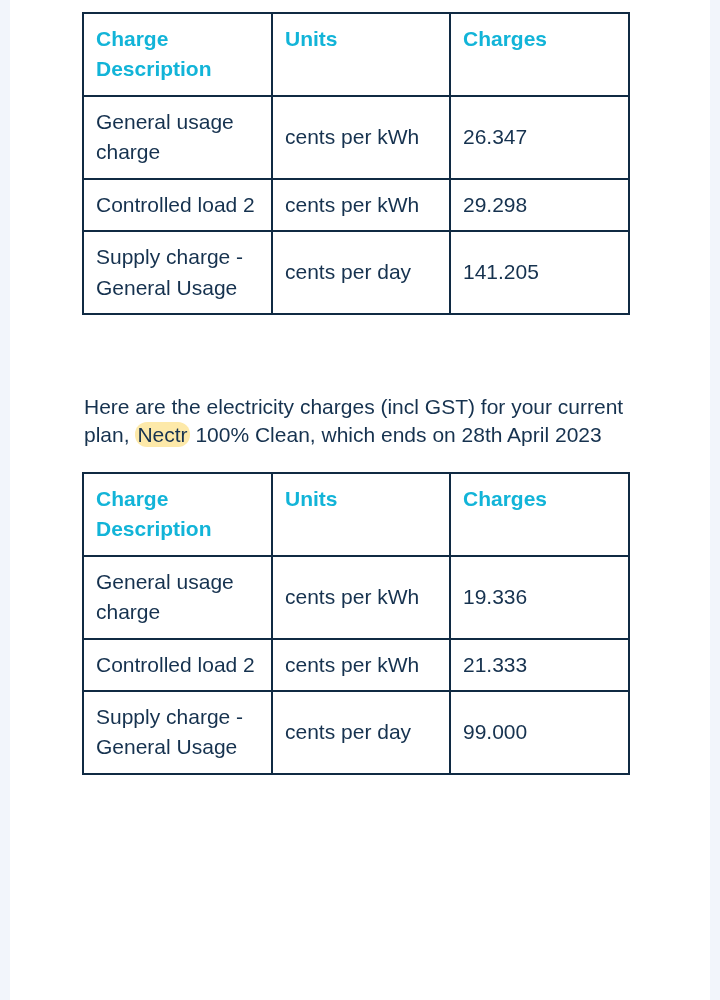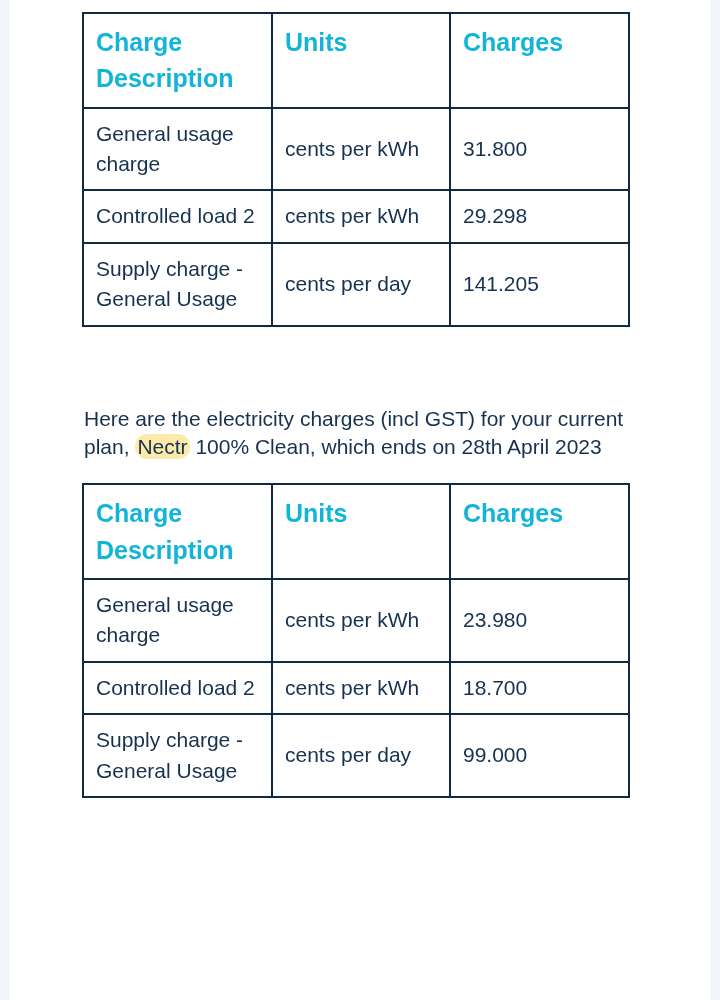--- a/index.html
+++ b/index.html
@@ -56,21 +56,21 @@
     text-align: left;
     font-size: 21px;
     line-height: 1.45;
     color: #16324f;
     font-weight: normal;
   }
   table.charges th {
     color: #12b4d8;
     font-weight: bold;
     vertical-align: top;
-    font-size: 25px;
+    font-size: 21px;
   }
   col.c1 { width: 189px; }
   col.c2 { width: 178px; }
   col.c3 { width: 179px; }
   .spacer-top { height: 12px; }
   .paragraph {
     font-size: 21px;
     line-height: 1.35;
     color: #16324f;
     margin: 0;
@@ -105,21 +105,21 @@
         <tr>
           <th>Charge Description</th>
           <th>Units</th>
           <th>Charges</th>
         </tr>
       </thead>
       <tbody>
         <tr>
           <td>General usage charge</td>
           <td>cents per kWh</td>
-          <td>31.800</td>
+          <td>26.347</td>
         </tr>
         <tr>
           <td>Controlled load 2</td>
           <td>cents per kWh</td>
           <td>29.298</td>
         </tr>
         <tr>
           <td>Supply charge - General Usage</td>
           <td>cents per day</td>
           <td>141.205</td>
@@ -143,26 +143,26 @@
         <tr>
           <th>Charge Description</th>
           <th>Units</th>
           <th>Charges</th>
         </tr>
       </thead>
       <tbody>
         <tr>
           <td>General usage charge</td>
           <td>cents per kWh</td>
-          <td>23.980</td>
+          <td>19.336</td>
         </tr>
         <tr>
           <td>Controlled load 2</td>
           <td>cents per kWh</td>
-          <td>18.700</td>
+          <td>21.333</td>
         </tr>
         <tr>
           <td>Supply charge - General Usage</td>
           <td>cents per day</td>
           <td>99.000</td>
         </tr>
       </tbody>
     </table>
   </div>
 </div>

